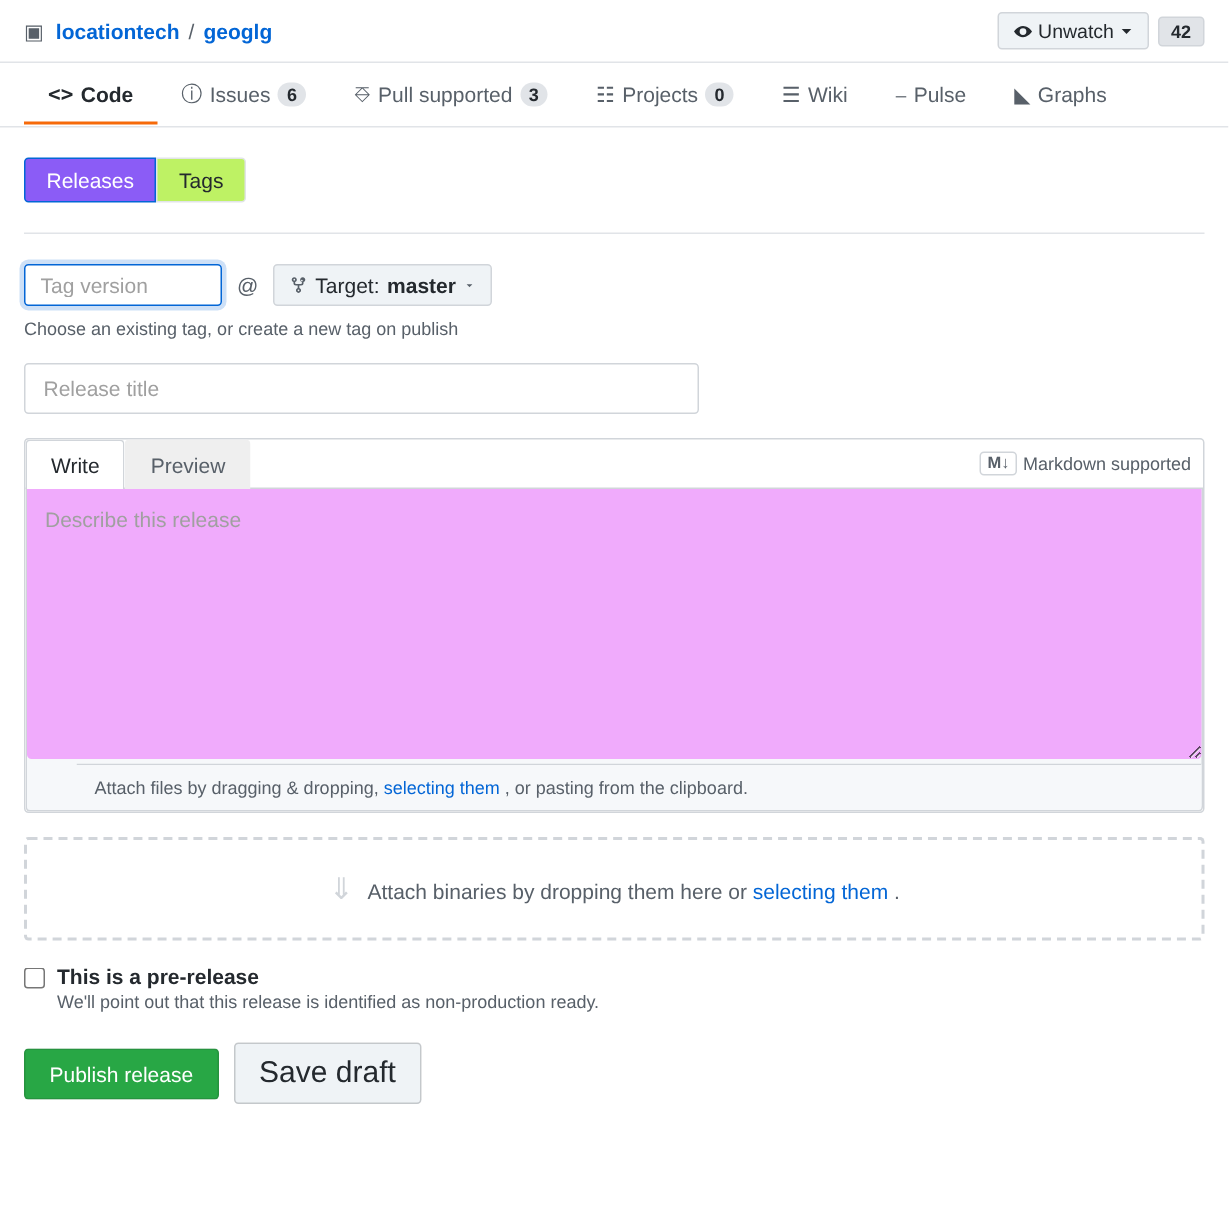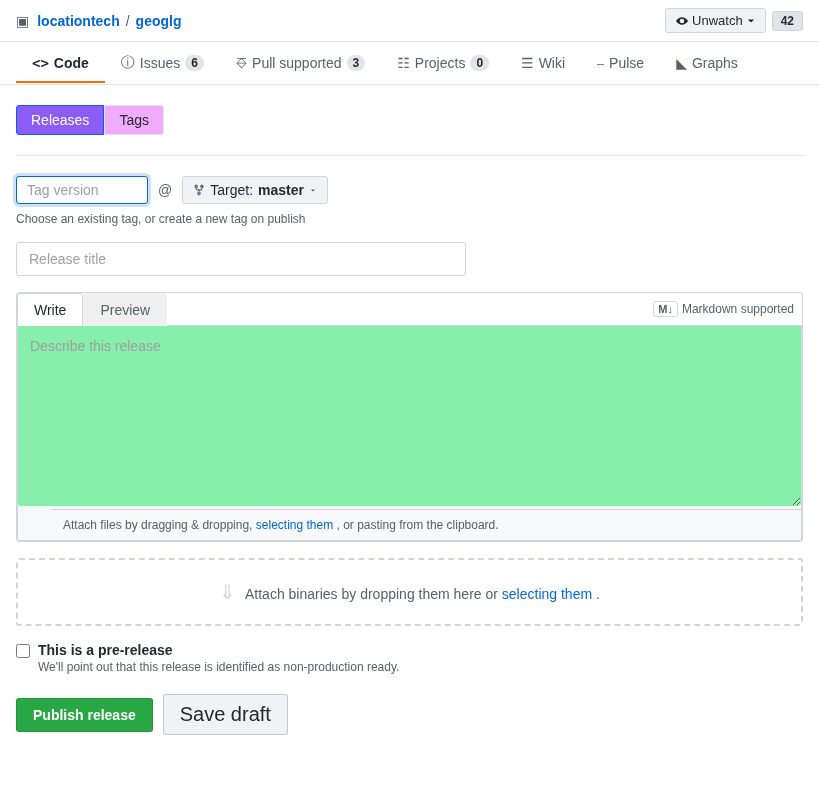--- a/index.html
+++ b/index.html
@@ -108,21 +108,21 @@
     
     .sub-tabs {
       display: flex;
       margin-bottom: 20px;
     }
     .sub-tab {
       padding: 6px 14px;
       border: 1px solid #e1e4e8;
       font-size: 14px;
       cursor: pointer;
-      background: #f0abfc;
+      background: #bef264;
       color: #24292e;
     }
     .sub-tab.active {
       background: #8b5cf6;
       color: #fff;
       border-color: #0366d6;
     }
     .sub-tab:first-child {
       border-radius: 3px 0 0 3px;
     }
@@ -240,21 +240,21 @@
     .description-box {
       border: 1px solid #d1d5da;
       border-top: none;
       border-radius: 0 0 3px 3px;
       background: #f6f8fa;
     }
     .description-textarea {
       width: 100%;
       min-height: 180px;
       border: none;
-      background: #86efac;
+      background: #f0abfc;
       padding: 12px;
       font-size: 14px;
       color: #586069;
       resize: vertical;
       outline: none;
       font-family: inherit;
       border-radius: 0 0 3px 3px;
     }
     .description-textarea::placeholder {
       color: #a0a0a0;
@@ -326,21 +326,21 @@
       align-items: center;
       gap: 10px;
     }
     .btn-publish {
       background: #28a745;
       color: #fff;
       border: 1px solid rgba(27, 31, 35, 0.15);
       border-radius: 3px;
       padding: 8px 16px;
       font-size: 14px;
-      font-weight: 700;
+      font-weight: 400;
       cursor: pointer;
     }
     .btn-draft {
       background: #eff3f6;
       color: #24292e;
       border: 1px solid rgba(27, 31, 35, 0.2);
       border-radius: 3px;
       padding: 8px 16px;
       font-size: 20px;
       cursor: pointer;

